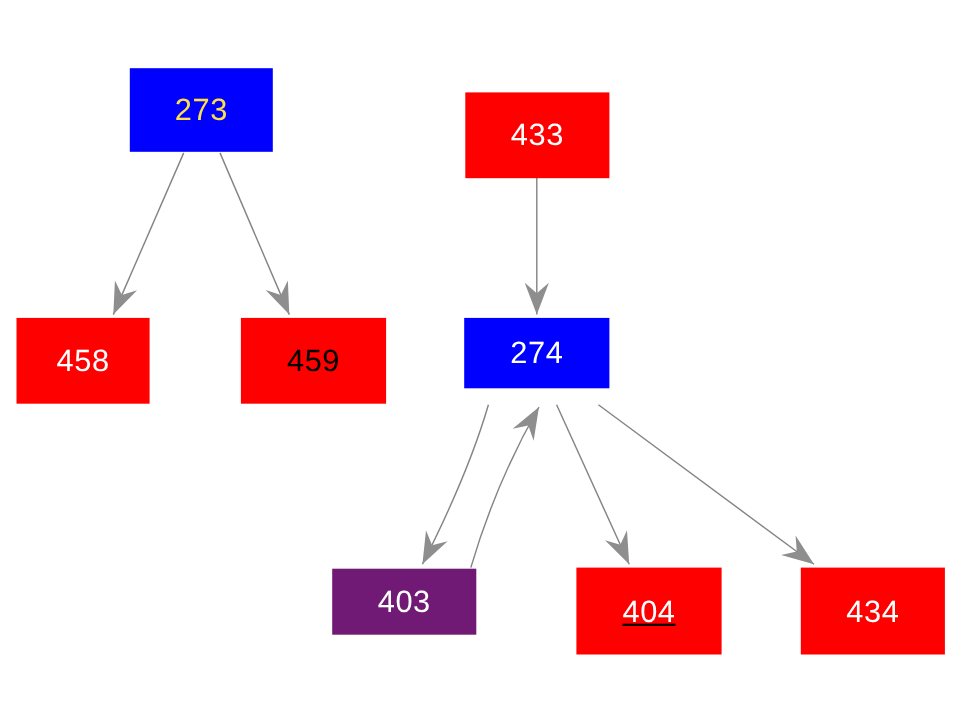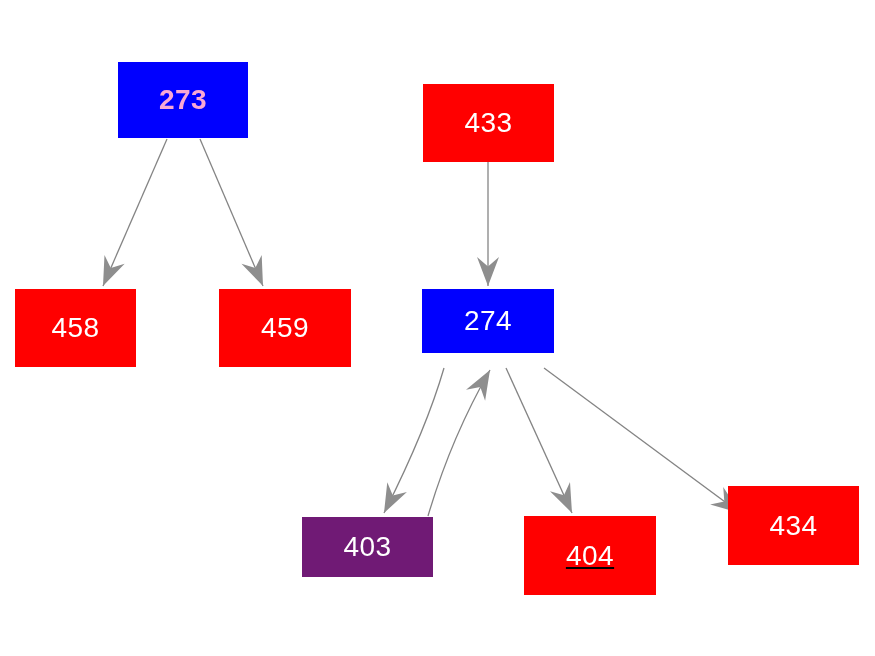--- a/index.html
+++ b/index.html
@@ -53,37 +53,37 @@
         <path d="M 200 139 L 263 286" class="edge" stroke="#848484" marker-end="url(#arrowhead)"></path>
         <path d="M 488 140 L 488 286" class="edge" stroke="#848484" marker-end="url(#arrowhead)"></path>
         <path d="M 444 368 Q 426 430 384 513" class="edge" stroke="#848484" marker-end="url(#arrowhead)"></path>
         <path d="M 428 516 Q 451 438 490 370" class="edge" stroke="#848484" marker-end="url(#arrowhead)"></path>
         <path d="M 506 368 L 572 513" class="edge" stroke="#848484" marker-end="url(#arrowhead)"></path>
         <path d="M 544 368 L 740 513" class="edge" stroke="#848484" marker-end="url(#arrowhead)"></path>
       </g>
   </svg>
   <div id="node-layer">
       <div class="node" style="left: 118px; top: 62px; width: 130px; height: 76px; background: rgb(0, 0, 255);">
-        <span class="node-label" style="color: #f9a8d4; font-weight: bold;">273</span>
+        <span class="node-label" style="color: #fde047;">273</span>
       </div>
       <div class="node" style="left: 423px; top: 61px; width: 131px; height: 78px; background: rgb(255, 0, 0); margin-top: 23px;">
         <span class="node-label" style="color: rgb(255, 255, 255);">433</span>
       </div>
       <div class="node" style="left: 15px; top: 289px; width: 121px; height: 78px; background: rgb(255, 0, 0);">
         <span class="node-label" style="color: rgb(255, 255, 255);">458</span>
       </div>
       <div class="node" style="left: 219px; top: 289px; width: 132px; height: 78px; background: rgb(255, 0, 0);">
-        <span class="node-label" style="color: #ffffff;">459</span>
+        <span class="node-label" style="color: #000000;">459</span>
       </div>
       <div class="node" style="left: 422px; top: 289px; width: 132px; height: 64px; background: rgb(0, 0, 255);">
         <span class="node-label" style="color: rgb(255, 255, 255);">274</span>
       </div>
       <div class="node" style="left: 302px; top: 517px; width: 131px; height: 60px; background: #701a75;">
         <span class="node-label" style="color: rgb(255, 255, 255);">403</span>
       </div>
       <div class="node" style="left: 524px; top: 516px; width: 132px; height: 79px; background: rgb(255, 0, 0); text-decoration: underline;">
         <span class="node-label" style="color: rgb(255, 255, 255);">404</span>
       </div>
-      <div class="node" style="left: 728px; top: 486px; width: 131px; height: 79px; background: rgb(255, 0, 0);">
+      <div class="node" style="left: 728px; top: 516px; width: 131px; height: 79px; background: rgb(255, 0, 0);">
         <span class="node-label" style="color: rgb(255, 255, 255);">434</span>
       </div>
     </div>
 </div>
 
 </body></html>

